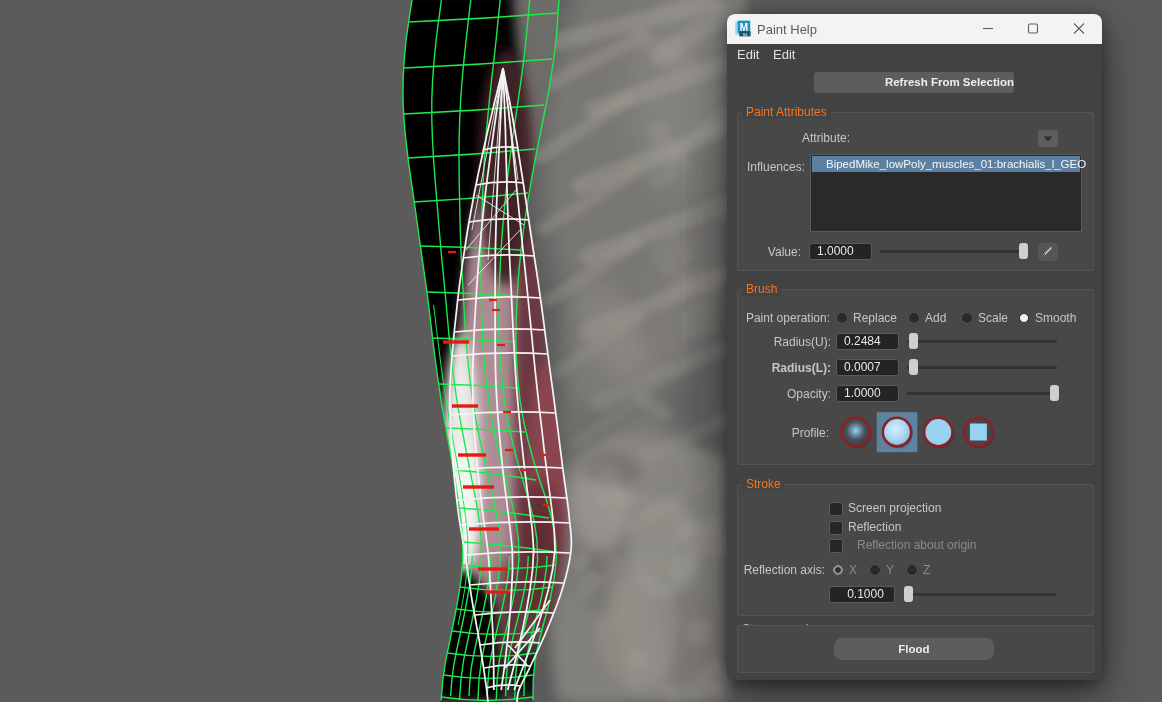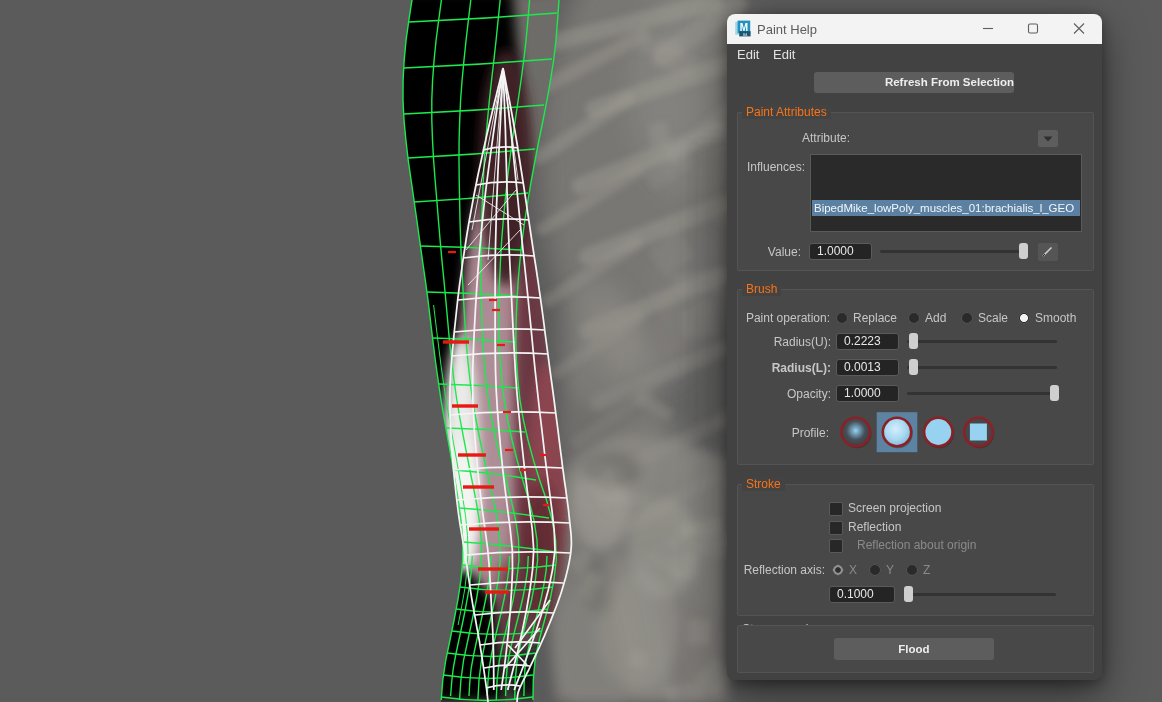--- a/index.html
+++ b/index.html
@@ -265,21 +265,21 @@
     <div class="group" style="top:98px;height:157px;"></div>
     <div class="glabel" style="left:15px;top:91px;">Paint Attributes</div>
     <div class="lab" style="left:0px;top:117px;width:75px;margin-left:48px;">Attribute:</div>
     <div style="position:absolute;left:311px;top:116px;width:20px;height:17px;background:#5d5d5d;border-radius:2px;">
       <svg width="20" height="17" viewBox="0 0 20 17">
           <path d="M5.5 6.5 L14.5 6.5 L10 11.5 Z" fill="#2e2e2e"></path>
         </svg>
     </div>
     <div class="lab" style="left:0px;top:146px;width:78px;">Influences:</div>
     <div style="position:absolute;left:83px;top:140px;width:270px;height:76px;background:#2a2a2a;border:1px solid #5a5a5a;">
-      <div style="position:absolute;left:1px;top:1px;right:1px;height:16px;background:#5b80a2;color:#f2f6fa;font-size:11.5px;line-height:16px;padding-left:2px;margin-top:44px;">BipedMike_lowPoly_muscles_01:brachialis_l_GEO</div>
+      <div style="position:absolute;left:1px;top:1px;right:1px;height:16px;background:#5b80a2;color:#f2f6fa;font-size:11.5px;line-height:16px;padding-left:14px;">BipedMike_lowPoly_muscles_01:brachialis_l_GEO</div>
     </div>
     <div class="lab" style="left:0px;top:231px;width:74px;">Value:</div>
     <div class="field" style="left:82px;top:229px;width:54px;height:15px;">1.0000</div>
     <div class="track" style="left:153px;top:236px;width:147px;"></div>
     <div class="handle" style="left:292px;top:229px;"></div>
     <div style="position:absolute;left:311px;top:229px;width:20px;height:18px;background:#555555;border-radius:2px;">
       <svg width="20" height="18" viewBox="0 0 20 18">
           <path d="M5 13 L13.5 4.5" stroke="#cfcfcf" stroke-width="1.6"></path>
           <path d="M5 13 L7 11" stroke="#2b2b2b" stroke-width="1"></path>
         </svg>
@@ -291,26 +291,26 @@
     <div class="radio" style="left:109px;top:298px;"></div>
       <div class="rlab" style="left:126px;top:297px;">Replace</div>
     <div class="radio" style="left:181px;top:298px;"></div>
       <div class="rlab" style="left:198px;top:297px;">Add</div>
     <div class="radio" style="left:234px;top:298px;"></div>
       <div class="rlab" style="left:251px;top:297px;">Scale</div>
     <div class="radio" style="left:291px;top:298px;background:radial-gradient(circle at 50% 50%, #f2f2f2 0 3.6px, #2b2b2b 4.4px 5.4px);box-shadow:inset 0 0 0 1px #565656;"></div>
       <div class="rlab" style="left:308px;top:297px;">Smooth</div>
 
     <div class="lab" style="left:0px;top:321px;width:104px;">Radius(U):</div>
-    <div class="field" style="left:109px;top:319px;width:54px;height:15px;">0.2223</div>
+    <div class="field" style="left:109px;top:319px;width:54px;height:15px;">0.2484</div>
     <div class="track" style="left:180px;top:326px;width:150px;"></div>
     <div class="handle" style="left:182px;top:319px;"></div>
 
     <div class="lab" style="left:0px;top:347px;width:104px;font-weight:bold;">Radius(L):</div>
-    <div class="field" style="left:109px;top:345px;width:54px;height:15px;">0.0013</div>
+    <div class="field" style="left:109px;top:345px;width:54px;height:15px;">0.0007</div>
     <div class="track" style="left:180px;top:352px;width:150px;"></div>
     <div class="handle" style="left:182px;top:345px;"></div>
 
     <div class="lab" style="left:0px;top:373px;width:104px;">Opacity:</div>
     <div class="field" style="left:109px;top:371px;width:54px;height:15px;">1.0000</div>
     <div class="track" style="left:180px;top:378px;width:150px;"></div>
     <div class="handle" style="left:323px;top:371px;"></div>
 
     <div class="lab" style="left:0px;top:412px;width:102px;">Profile:</div>
     <svg style="position:absolute;left:106px;top:395px;" width="170" height="46" viewBox="0 0 170 46">
@@ -360,20 +360,20 @@
     <div class="cb" style="left:102px;top:525px;"></div>
       <div class="rlab" style="left:130px;top:524px;color:#8a8a8a;">Reflection about origin</div>
     <div class="lab" style="left:0px;top:549px;width:98px;">Reflection axis:</div>
     <div class="radio" style="left:105px;top:550px;background:radial-gradient(circle at 50% 50%, #2f2f2f 0 2.4px, #929292 3.2px 4.6px, #2f2f2f 5.2px);"></div>
       <div class="rlab" style="left:122px;top:549px;color:#8a8a8a;">X</div>
     <div class="radio" style="left:142px;top:550px;"></div>
       <div class="rlab" style="left:159px;top:549px;color:#8a8a8a;">Y</div>
     <div class="radio" style="left:179px;top:550px;"></div>
       <div class="rlab" style="left:196px;top:549px;color:#8a8a8a;">Z</div>
     <div class="lab" style="left:0px;top:608px;width:98px;">Stamp spacing:</div>
-    <div class="field" style="left:102px;top:572px;width:57px;height:15px;">0.1000</div>
+    <div class="field" style="left:102px;top:572px;width:57px;height:15px;text-align:center;">0.1000</div>
     <div class="track" style="left:177px;top:579px;width:152px;"></div>
     <div class="handle" style="left:177px;top:572px;"></div>
 
     <div class="group" style="top:611px;height:46px;"></div>
-    <div class="btn" style="left:107px;top:624px;width:160px;height:22px;line-height:22px;">Flood</div>
+    <div class="btn" style="left:107px;top:624px;width:160px;height:22px;line-height:22px;border-radius:8px;">Flood</div>
   </div>
 </div>
 
 </body></html>

